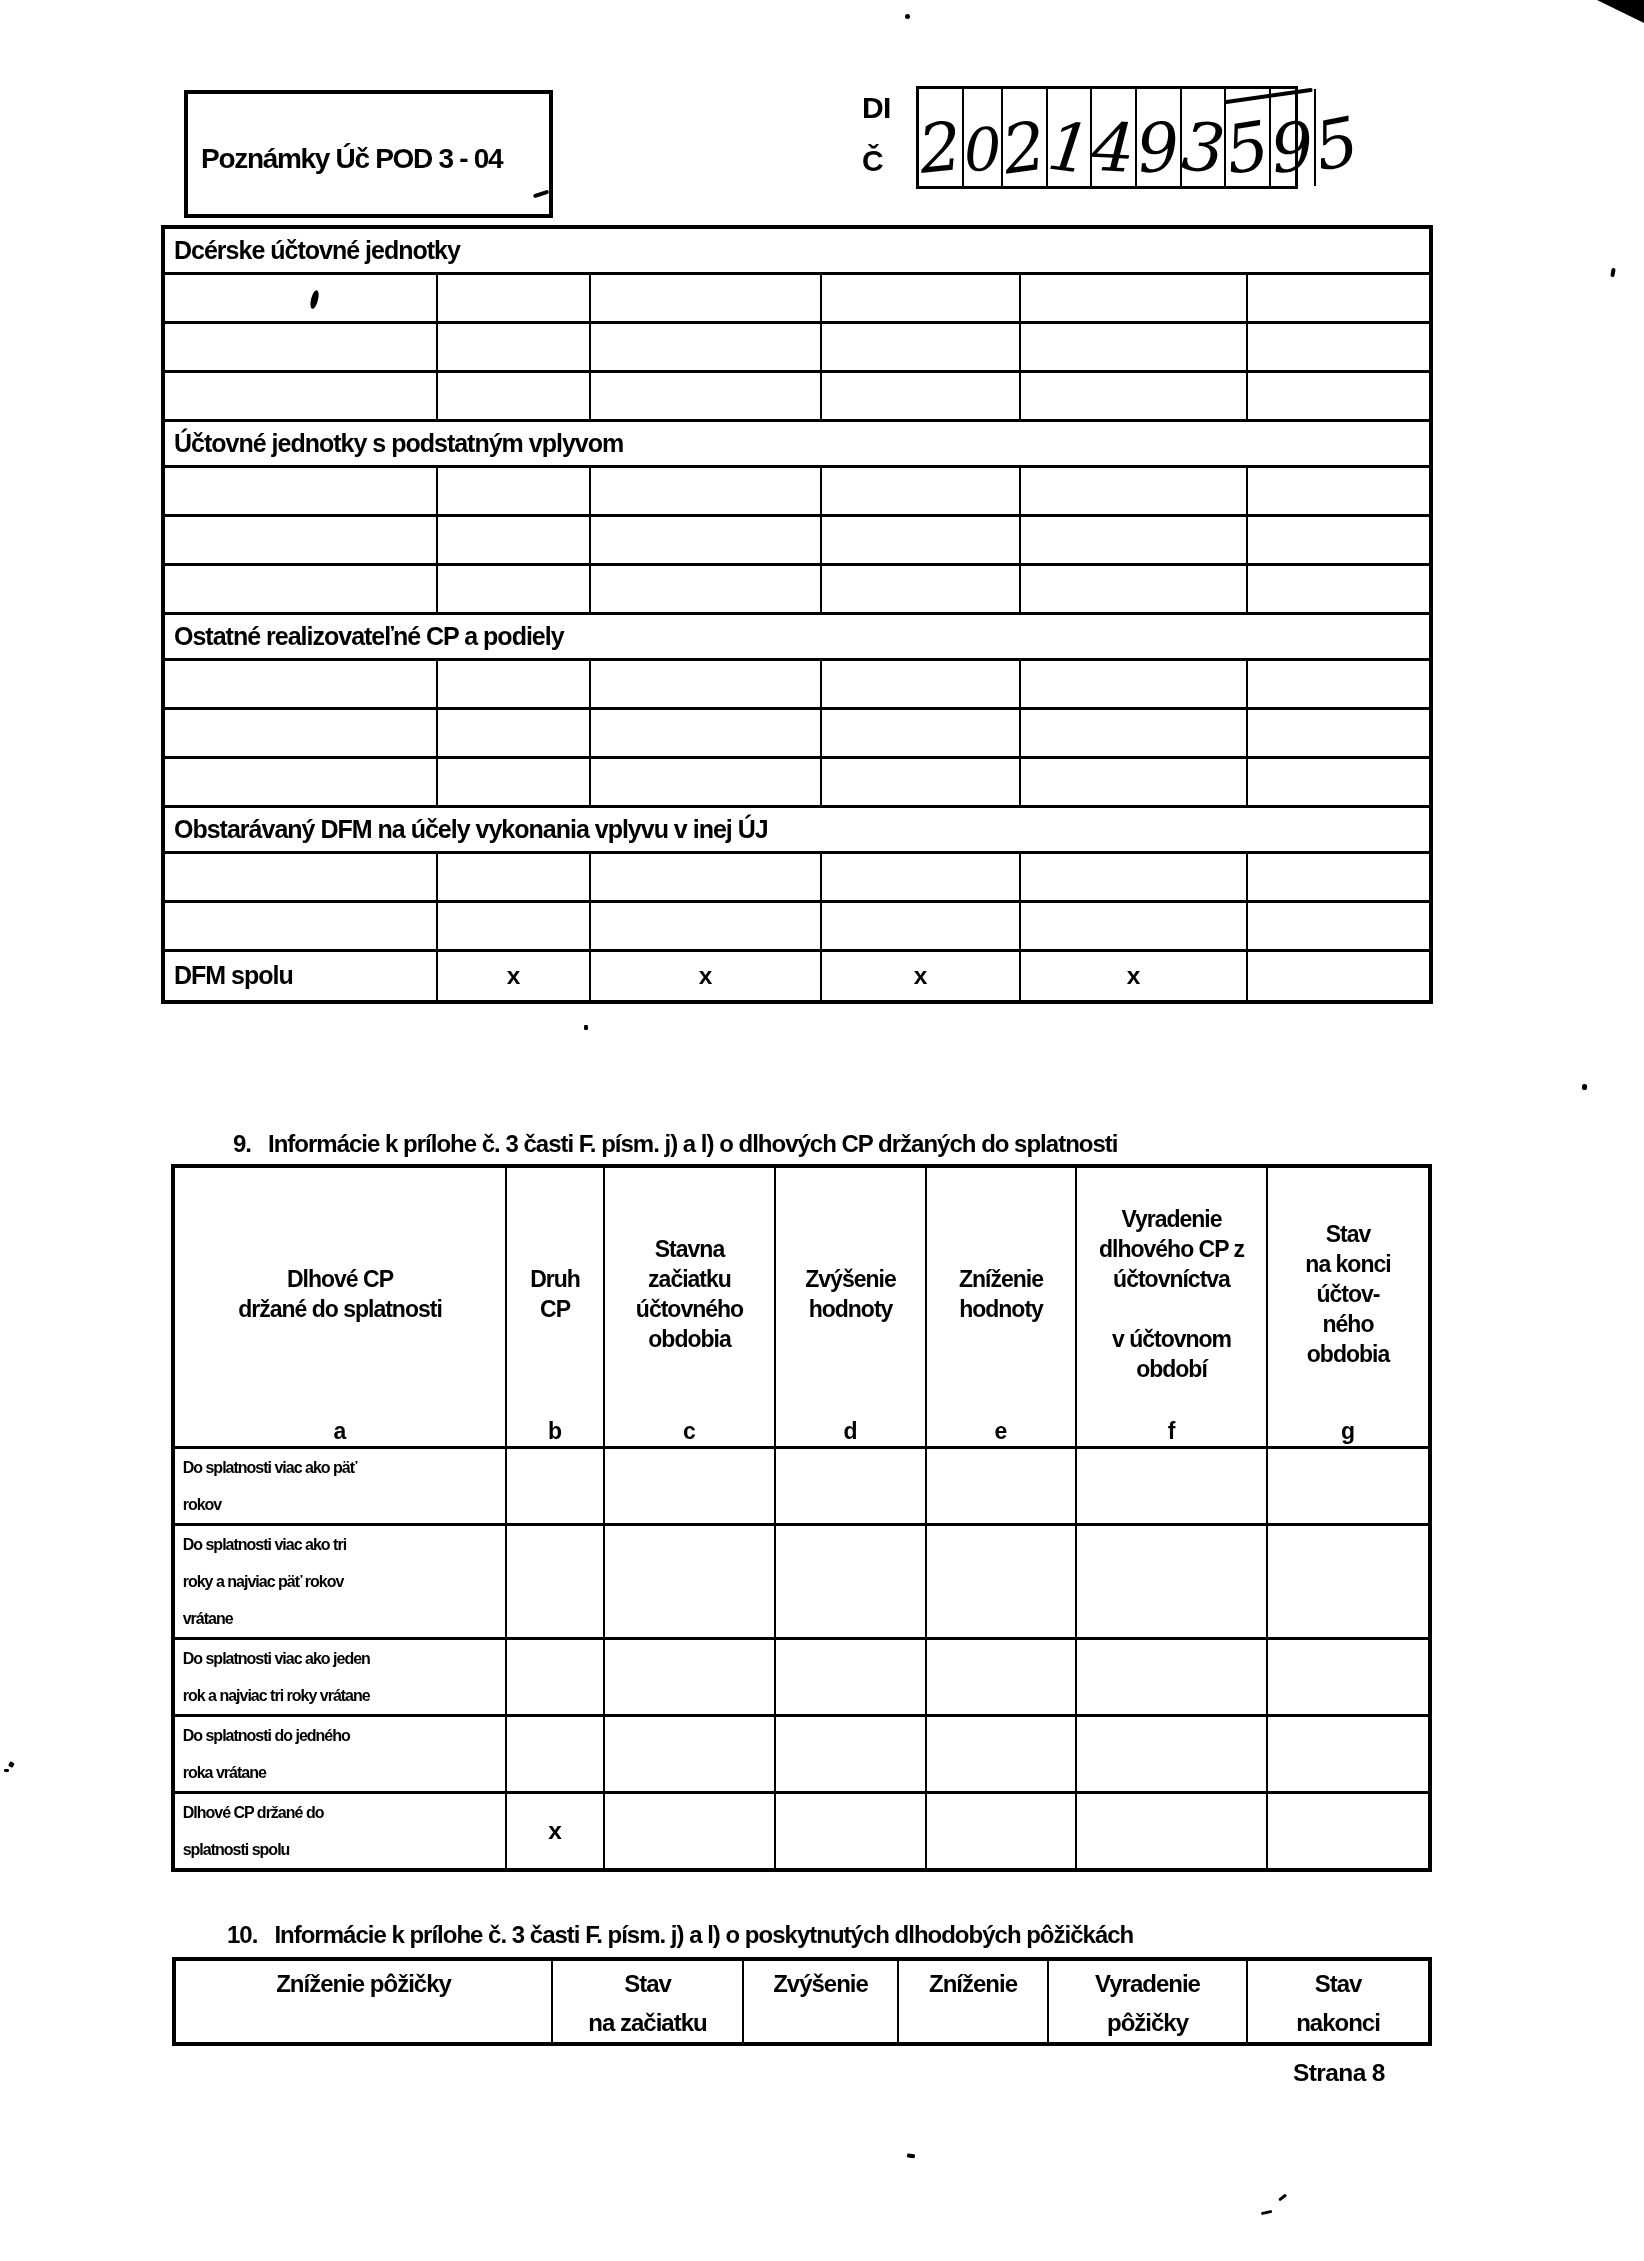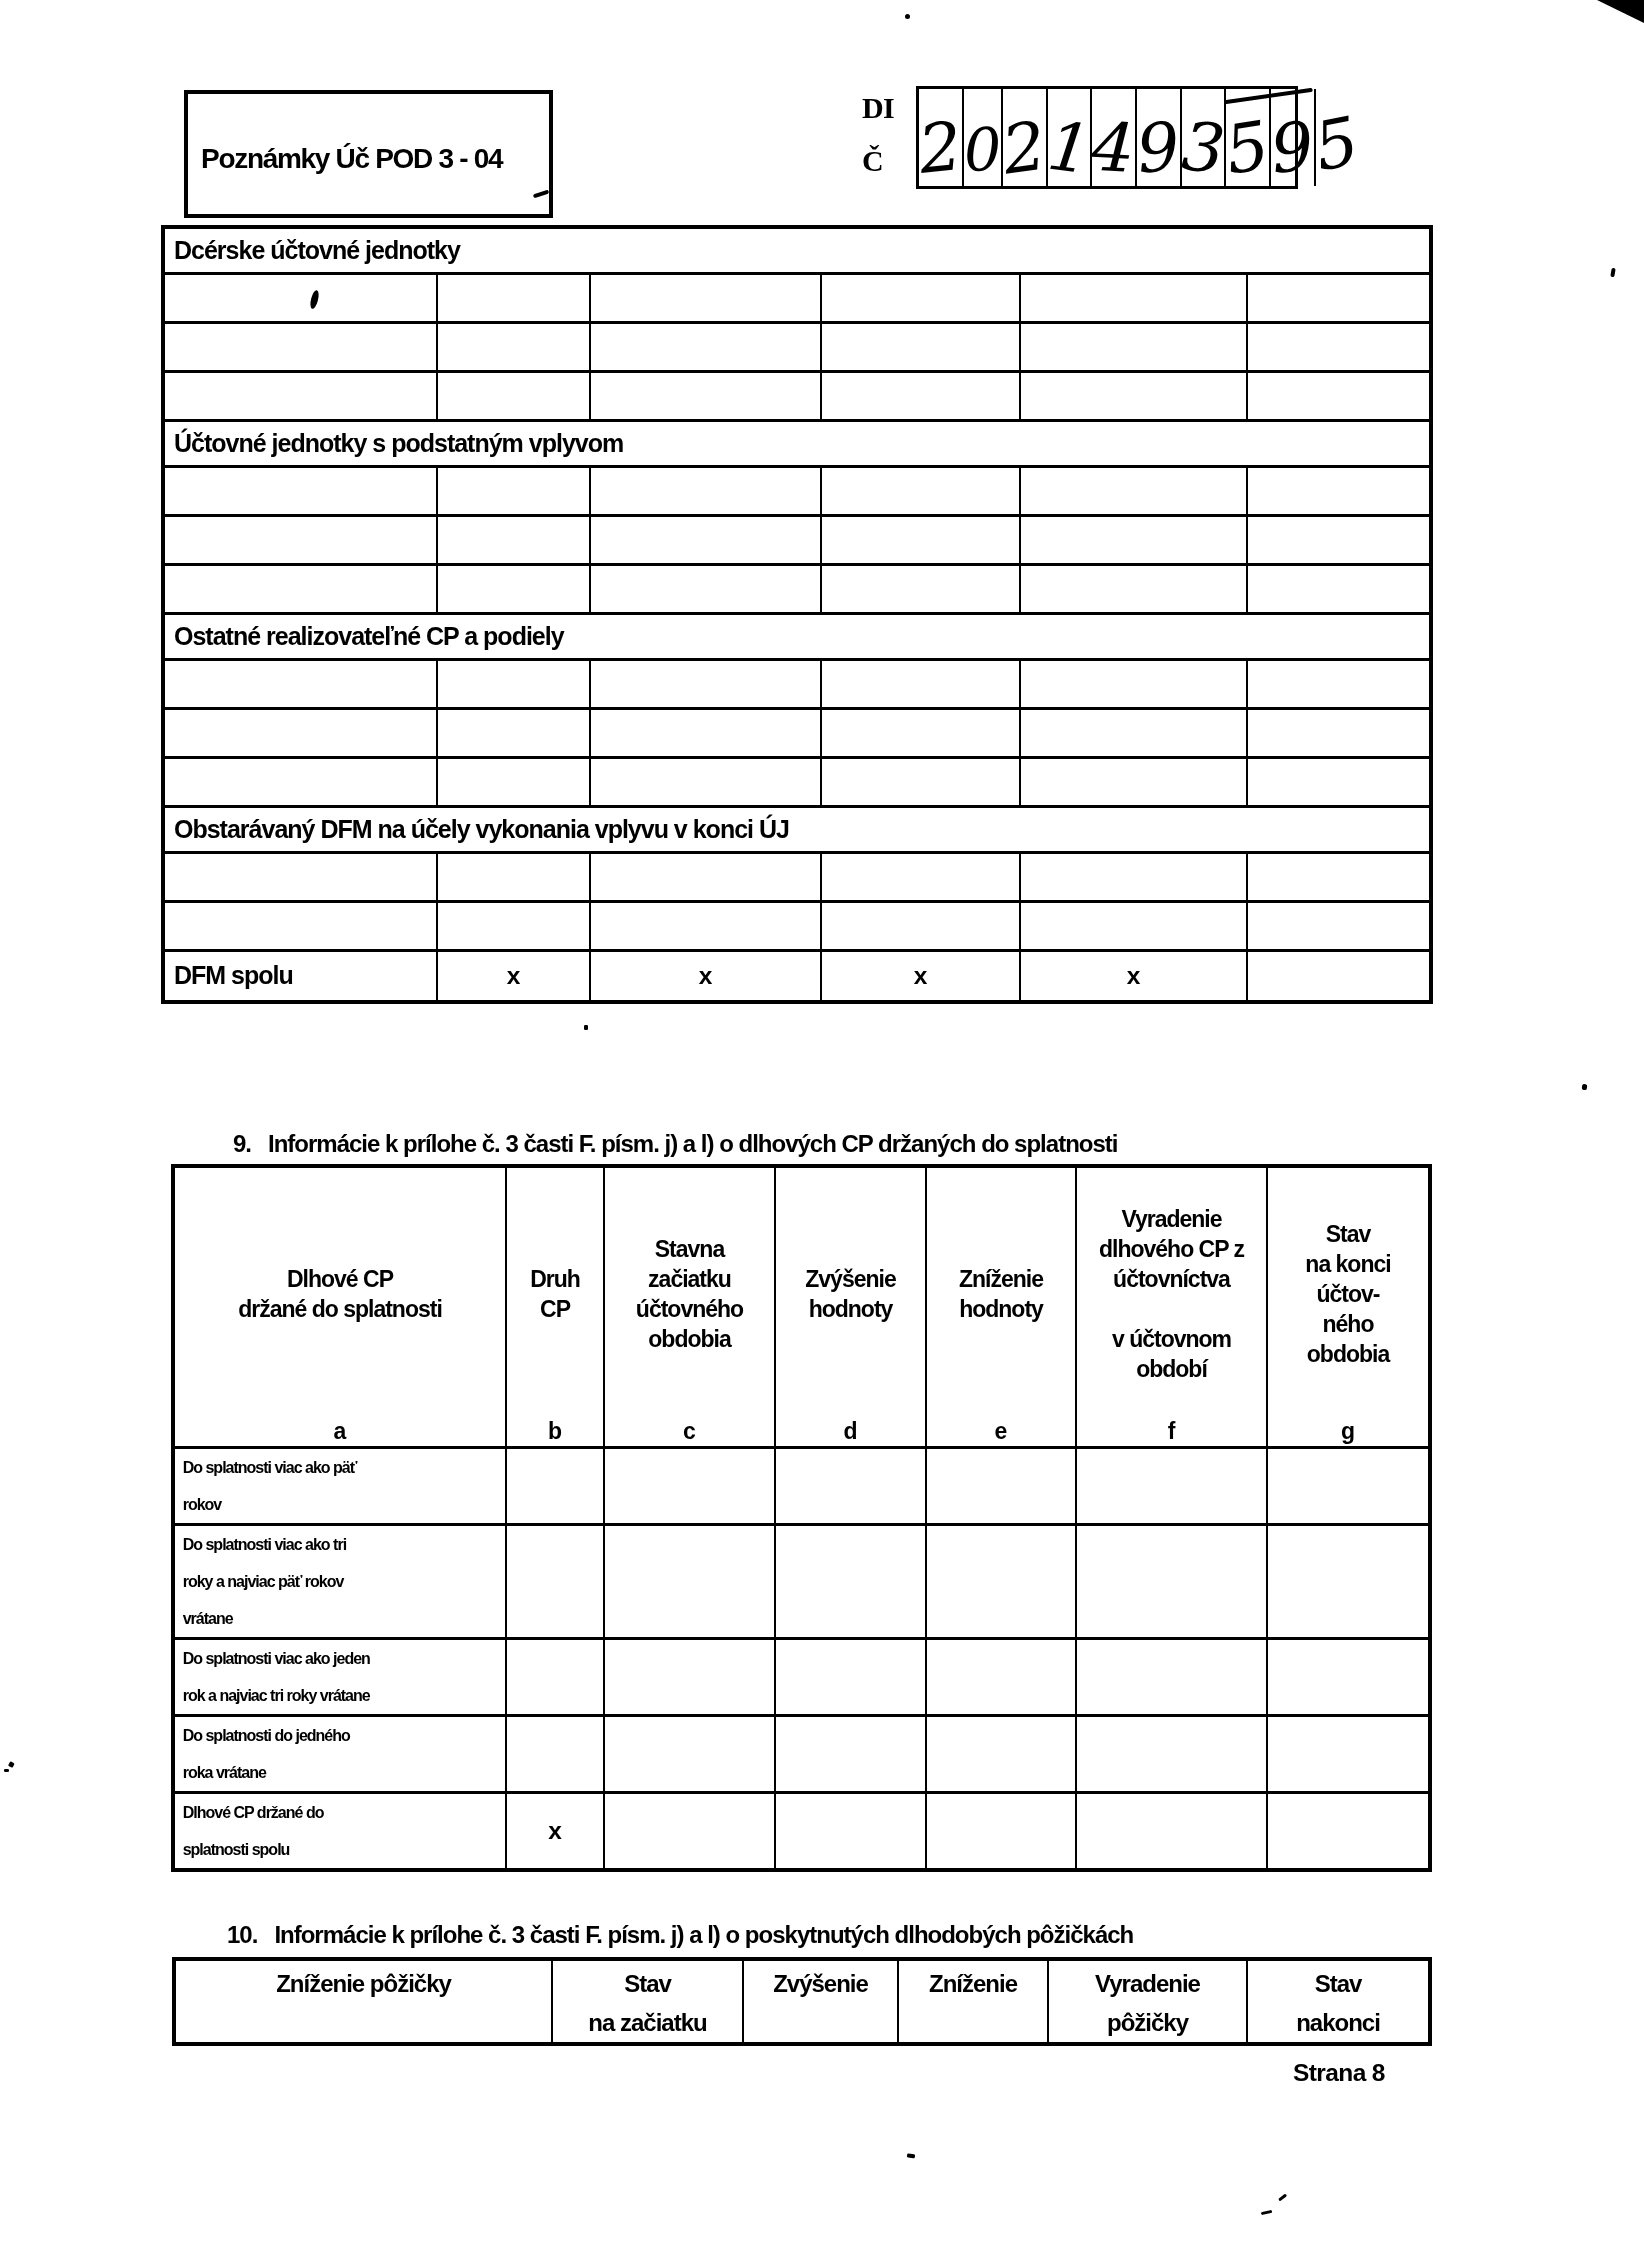--- a/index.html
+++ b/index.html
@@ -12,21 +12,21 @@
   
   .form-label-box {
     position:absolute; left:184px; top:90px; width:369px; height:128px;
     border:4.5px solid #000; box-sizing:border-box;
     display:flex; align-items:center; padding-left:13px; padding-top:9px;
   }
   .form-label { font-size:28px; letter-spacing:-1.3px; }
 
   
   .dic-label { position:absolute; left:862px; top:81px; font-size:30px; line-height:53px; letter-spacing:-0.6px; }
-  .dic-label span { display:block;font-family:Liberation Serif, serif; }
+  .dic-label span { display:block; }
   .dic-grid {
     position:absolute; left:916px; top:86px; width:382px; height:103px;
     border:3.9px solid #000; box-sizing:border-box; display:flex;
   }
   .dic-cell { flex:1; border-left:2.6px solid #000; position:relative;
     display:flex; align-items:flex-end; justify-content:center; }
   .dic-cell:first-child { border-left:none; }
   .digit {
     font-family:"DejaVu Serif", serif; font-style:italic; font-weight:normal;
     font-size:67px; line-height:0.95; margin-bottom:5.2px; display:block;
@@ -239,21 +239,21 @@
         </tr>
     <tr class="dr">
           <td></td>
           <td></td>
           <td></td>
           <td></td>
           <td></td>
           <td></td>
         </tr>
     <tr class="hr">
-          <td colspan="6" class="sec">Obstarávaný DFM na účely vykonania vplyvu v konci ÚJ</td>
+          <td colspan="6" class="sec">Obstarávaný DFM na účely vykonania vplyvu v inej ÚJ</td>
         </tr>
     <tr class="dr">
           <td></td>
           <td></td>
           <td></td>
           <td></td>
           <td></td>
           <td></td>
         </tr>
     <tr class="dr">

